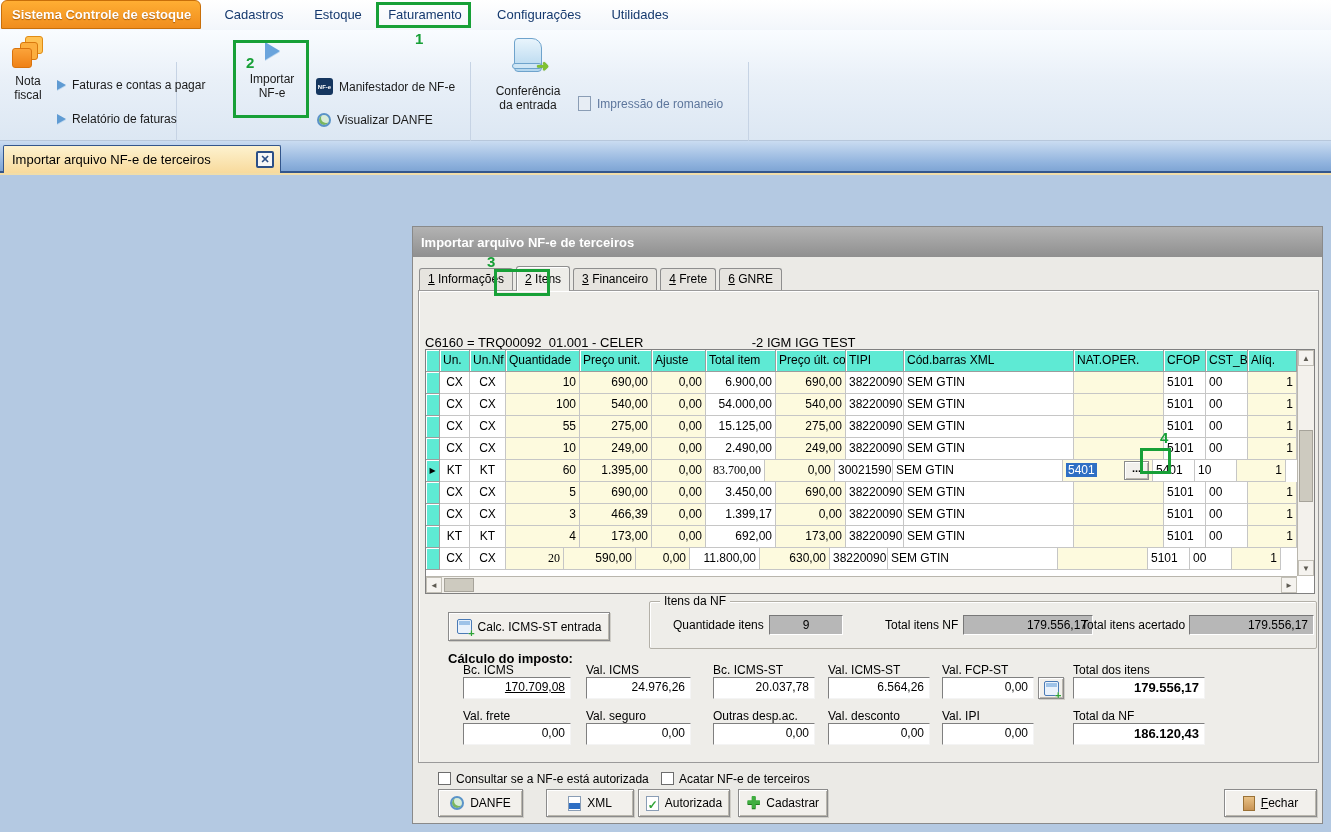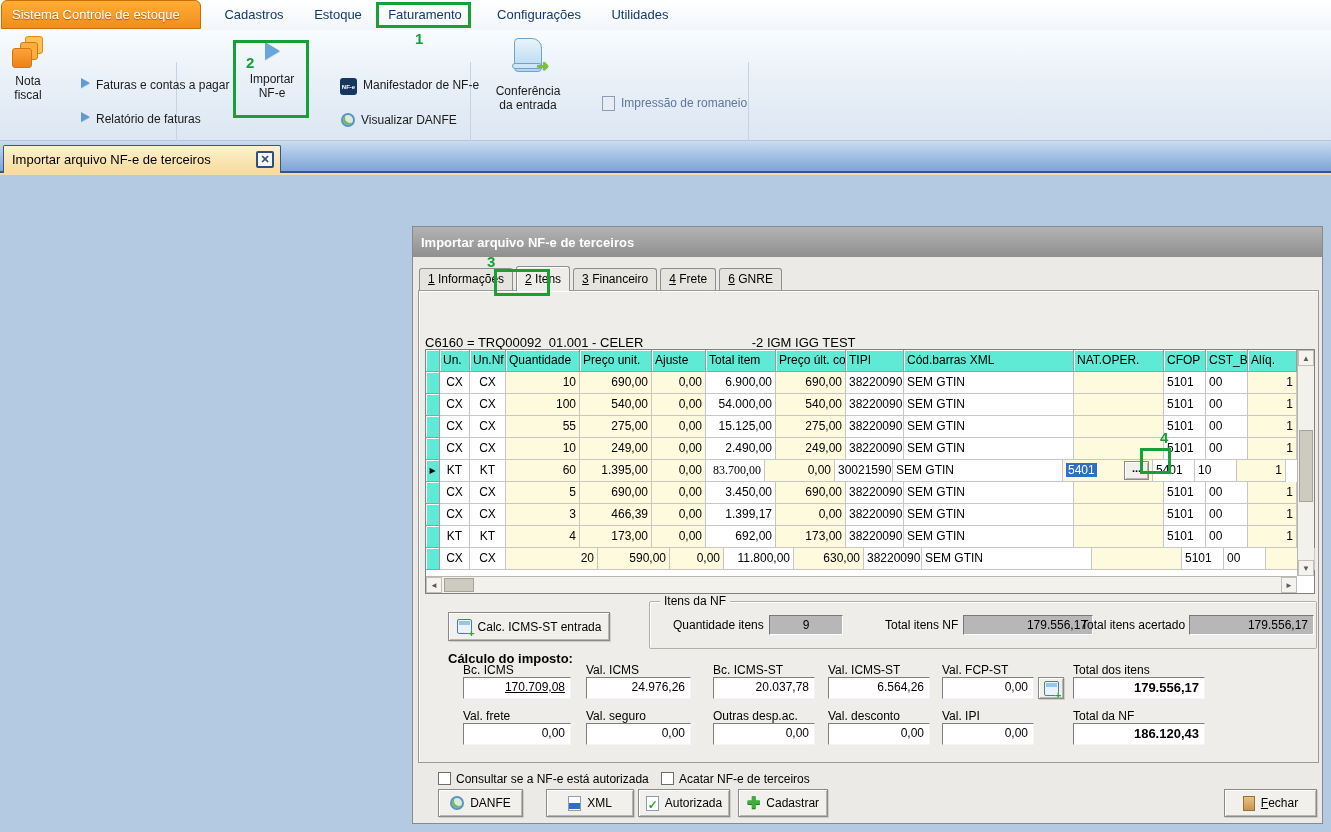--- a/index.html
+++ b/index.html
@@ -3,33 +3,33 @@
 <meta charset="utf-8">
 <style>
   * { margin:0; padding:0; box-sizing:border-box; }
   body { font-family:"Liberation Sans", sans-serif; }
   #screen { position:relative; width:1331px; height:832px; overflow:hidden; background:#b4c9e2; font-size:12px; color:#000; }
 
   
   .menubar { position:absolute; left:0; top:0; width:1331px; height:30px; background:linear-gradient(#ffffff,#f2f6fb); }
   .appbtn { position:absolute; left:1px; top:0; width:200px; height:29px; border-radius:6px 6px 0 0;
             background:linear-gradient(#ffbídia, #f08d1d); background:linear-gradient(#ffae33,#f08d1d);
-            border:1px solid #c86f0a; color:#fff; font-weight:normal; font-size:13px;
+            border:1px solid #c86f0a; color:#fff; font-weight:bold; font-size:13px;
             display:flex; align-items:center; padding-left:10px; text-shadow:0 1px 1px #a85c06; }
   .mtab { position:absolute; top:0; height:29px; display:flex; align-items:center; justify-content:center;
           color:#15396e; font-size:13px; }
 
   
   .ribbon { position:absolute; left:0; top:30px; width:1331px; height:111px;
             background:linear-gradient(#f9fcff 0%, #e9f0f8 45%, #dce7f3 100%);
             border-bottom:1px solid #b7c7db; }
   .rsep { position:absolute; top:32px; height:104px; width:1px; background:#c6d3e4; }
   .glabel { position:absolute; top:122px; text-align:center; color:#5e7495; font-size:12px; }
   .bigbtn { position:absolute; display:flex; flex-direction:column; align-items:center; text-align:center; font-size:12px; color:#1a1a1a; }
-  .smallbtn { position:absolute; display:flex; gap:6px; font-size:12px; color:#1a1a1a; white-space:nowrap;margin-left:24px; }
+  .smallbtn { position:absolute; display:flex; align-items:center; gap:6px; font-size:12px; color:#1a1a1a; white-space:nowrap; }
   .tri { width:0; height:0; border-left:9px solid #5f9bd3; border-top:5px solid transparent; border-bottom:5px solid transparent; filter:drop-shadow(0 1px 0 #bcd6ee); }
   .tri.big { border-left:15px solid #6aa4dc; border-top:9px solid transparent; border-bottom:9px solid transparent; }
   .icon-nota { position:relative; width:32px; height:32px; }
   .icon-nota .b1 { position:absolute; right:1px; top:0; width:18px; height:18px; background:#ffc254; border:1px solid #e08c16; border-radius:3px; }
   .icon-nota .b2 { position:absolute; left:8px; top:6px; width:18px; height:18px; background:#fcae3e; border:1px solid #d9790e; border-radius:3px; }
   .icon-nota .b3 { position:absolute; left:0; bottom:0; width:20px; height:20px; background:linear-gradient(#fba33a,#ef8116); border:1px solid #d9730d; border-radius:3px; }
   .icon-nfe { width:17px; height:17px; background:#15365f; border-radius:3px; color:#fff; font-size:6px; font-weight:bold;
               display:flex; align-items:center; justify-content:center; }
   .icon-swirl { width:14px; height:14px; border-radius:50%; border:2px solid #5a93c8; background:#d8ecd8;
                 box-shadow:inset 2px -2px 0 #79b65e; }
@@ -352,21 +352,21 @@
           <div class="gcell " style="width: 170px;">SEM GTIN</div>
           <div class="gcell cream" style="width: 90px;"></div>
           <div class="gcell " style="width: 42px;">5101</div>
           <div class="gcell " style="width: 42px;">00</div>
           <div class="gcell c-right cream" style="width: 49px;">1</div>
         </div>
         <div class="grow">
           <div class="gcell ind" style="width: 14px;"></div>
           <div class="gcell c-center" style="width: 30px;">CX</div>
           <div class="gcell c-center" style="width: 36px;">CX</div>
-          <div class="gcell c-right cream" style="width: 92px;">20</div>
+          <div class="gcell c-right cream" style="width: 58px; font-family: Liberation Serif, serif;">20</div>
           <div class="gcell c-right cream" style="width: 72px;">590,00</div>
           <div class="gcell c-right cream" style="width: 54px;">0,00</div>
           <div class="gcell c-right" style="width: 70px;">11.800,00</div>
           <div class="gcell c-right cream" style="width: 70px;">630,00</div>
           <div class="gcell " style="width: 58px;">38220090</div>
           <div class="gcell " style="width: 170px;">SEM GTIN</div>
           <div class="gcell cream" style="width: 90px;"></div>
           <div class="gcell " style="width: 42px;">5101</div>
           <div class="gcell " style="width: 42px;">00</div>
           <div class="gcell c-right cream" style="width: 49px;">1</div>

